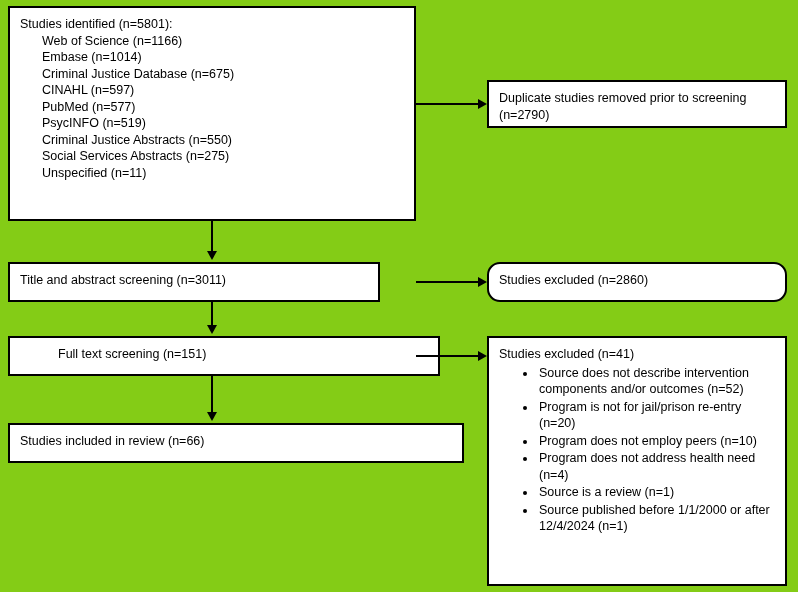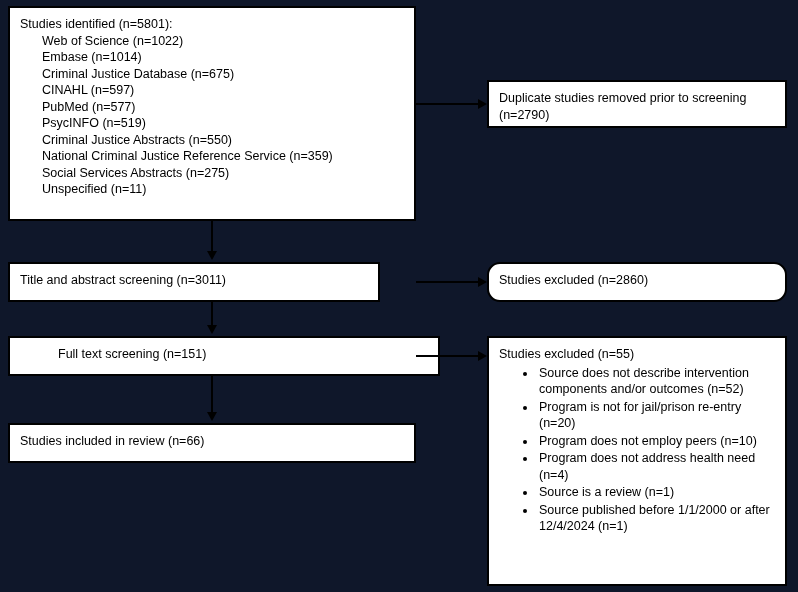--- a/index.html
+++ b/index.html
@@ -8,21 +8,21 @@
     background: #ffffff;
   }
   body {
     font-family: "Liberation Sans", sans-serif;
     color: #000000;
   }
   #canvas {
     position: relative;
     width: 798px;
     height: 592px;
-    background: #0f172a;
+    background: #84cc16;
     overflow: hidden;
   }
   .box {
     position: absolute;
     box-sizing: border-box;
     border: 2px solid #000000;
     background: #ffffff;
     font-size: 12.5px;
     line-height: 1.32;
     padding: 8px 10px;
@@ -77,28 +77,27 @@
   }
 </style>
 </head>
 <body>
 
 <div id="canvas">
 
   <div class="box" style="left:8px; top:6px; width:408px; height:215px;">
     <span class="title">Studies identified (n=5801):</span>
     <ul class="sublist">
-      <li>Web of Science (n=1022)</li>
+      <li>Web of Science (n=1166)</li>
       <li>Embase (n=1014)</li>
       <li>Criminal Justice Database (n=675)</li>
       <li>CINAHL (n=597)</li>
       <li>PubMed (n=577)</li>
       <li>PsycINFO (n=519)</li>
       <li>Criminal Justice Abstracts (n=550)</li>
-      <li>National Criminal Justice Reference Service (n=359)</li>
       <li>Social Services Abstracts (n=275)</li>
       <li>Unspecified (n=11)</li>
     </ul>
   </div>
 
   <div class="vline" style="left:416px; top:102px; height:0px;"></div>
   <div class="hline" style="left:416px; top:103px; width:62px;"></div>
   <div class="arrow-right" style="left:478px; top:99px;"></div>
 
   <div class="box" style="left:487px; top:80px; width:300px; height:48px;">
@@ -124,31 +123,31 @@
   <div class="arrow-down" style="left:207px; top:325px;"></div>
 
   <div class="box" style="left:8px; top:336px; width:432px; height:40px;padding-left:48px;">
     <span class="title">Full text screening (n=151)</span>
   </div>
 
   <div class="hline" style="left:416px; top:355px; width:62px;"></div>
   <div class="arrow-right" style="left:478px; top:351px;"></div>
 
   <div class="box" style="left:487px; top:336px; width:300px; height:250px;">
-    <span class="title">Studies excluded (n=55)</span>
+    <span class="title">Studies excluded (n=41)</span>
     <ul class="bullets">
       <li>Source does not describe intervention components and/or outcomes (n=52)</li>
       <li>Program is not for jail/prison re-entry (n=20)</li>
       <li>Program does not employ peers (n=10)</li>
       <li>Program does not address health need (n=4)</li>
       <li>Source is a review (n=1)</li>
       <li>Source published before 1/1/2000 or after 12/4/2024 (n=1)</li>
     </ul>
   </div>
 
   <div class="vline" style="left:211px; top:376px; height:36px;"></div>
   <div class="arrow-down" style="left:207px; top:412px;"></div>
 
-  <div class="box" style="left:8px; top:423px; width:408px; height:40px;">
+  <div class="box" style="left:8px; top:423px; width:456px; height:40px;">
     <span class="title">Studies included in review (n=66)</span>
   </div>
 
 </div>
 
 </body></html>

